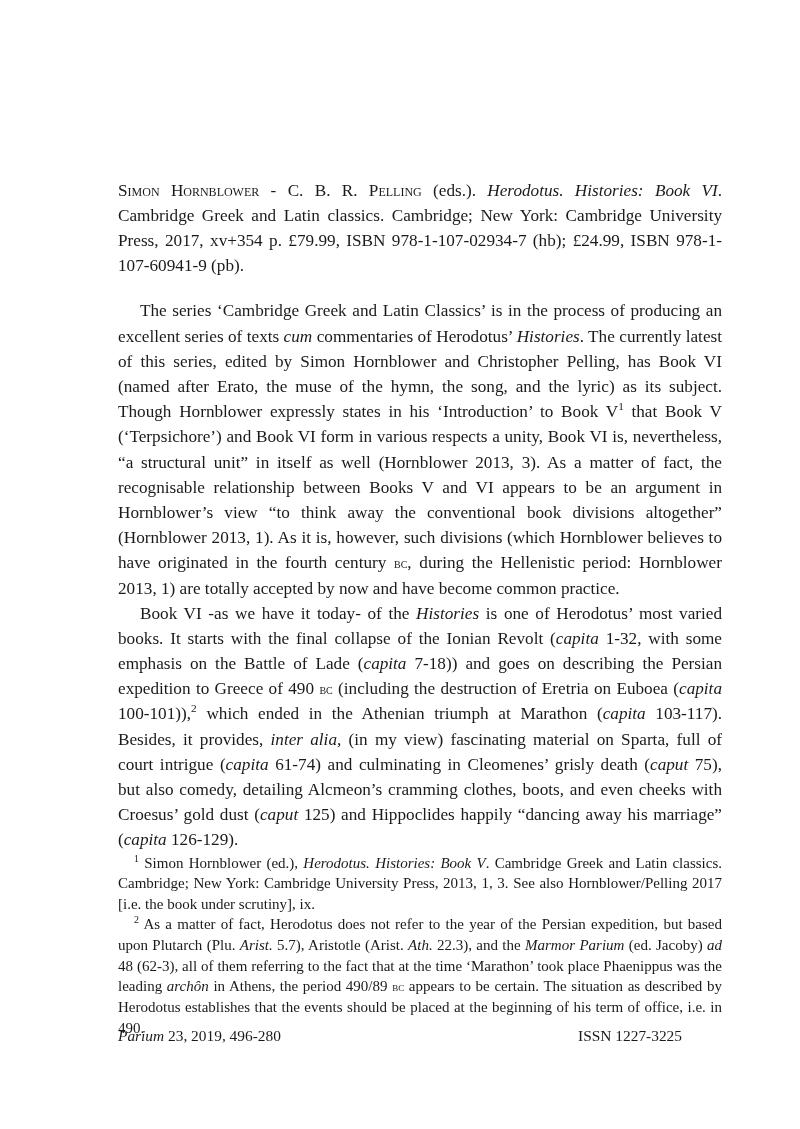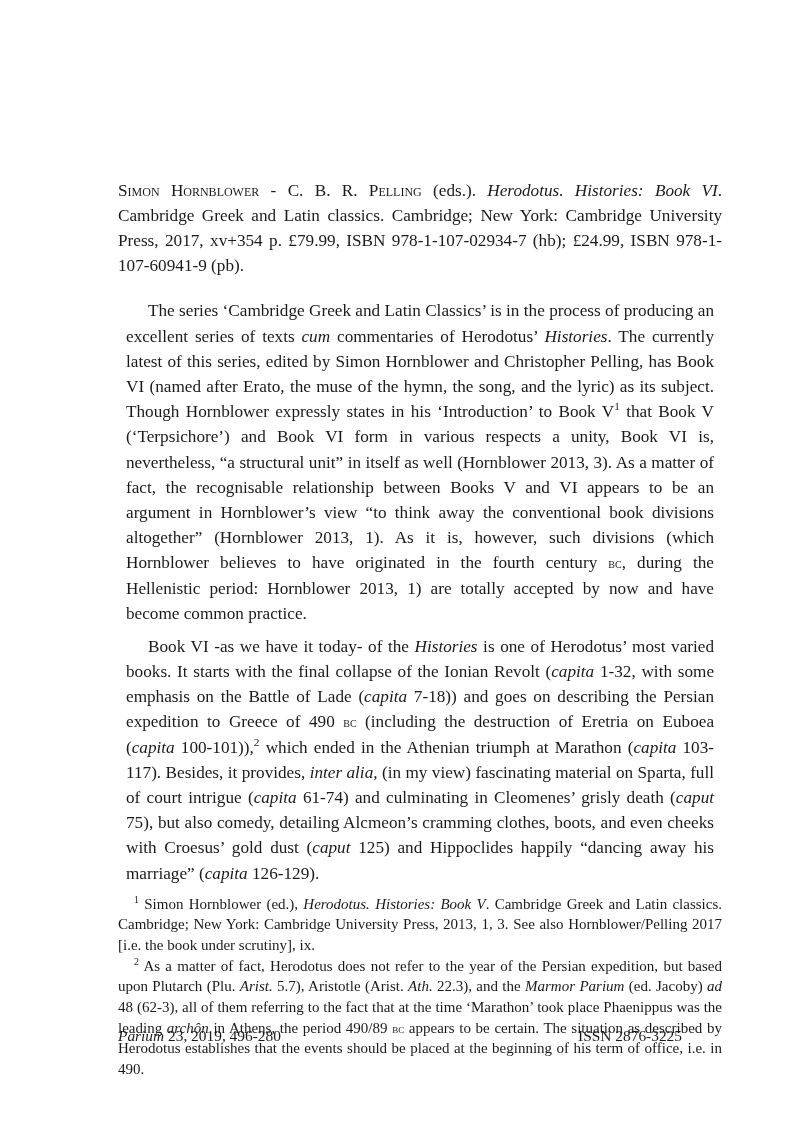--- a/index.html
+++ b/index.html
@@ -35,21 +35,21 @@
     font-style: italic;
   }
   .body-block {
     margin-top: 20px;
     font-size: 17.2px;
     line-height: 1.465;
     text-align: justify;
     text-justify: inter-word;
   }
   .body-block p {
-    margin: 8px;
+    margin: 0;
     text-indent: 22px;
     font-family: Liberation Serif, serif;
   }
   sup {
     font-size: 0.66em;
     vertical-align: super;
     line-height: 0;
   }
   .sc-small {
     font-variant: small-caps;
@@ -100,16 +100,16 @@
     <p><span>Book VI -as we have it today- of the </span><span class="italic">Histories</span><span> is one of Herodotus’ most varied books. It starts with the final collapse of the Ionian Revolt (</span><span class="italic">capita</span><span> 1-32, with some emphasis on the Battle of Lade (</span><span class="italic">capita</span><span> 7-18)) and goes on describing the Persian expedition to Greece of 490 </span><span class="sc-small">bc</span><span> (including the destruction of Eretria on Euboea (</span><span class="italic">capita</span><span> 100-101)),</span><sup>2</sup><span> which ended in the Athenian triumph at Marathon (</span><span class="italic">capita</span><span> 103-117). Besides, it provides, </span><span class="italic">inter alia,</span><span> (in my view) fascinating material on Sparta, full of court intrigue (</span><span class="italic">capita</span><span> 61-74) and culminating in Cleomenes’ grisly death (</span><span class="italic">caput</span><span> 75), but also comedy, detailing Alcmeon’s cramming clothes, boots, and even cheeks with Croesus’ gold dust (</span><span class="italic">caput</span><span> 125) and Hippoclides happily “dancing away his marriage” (</span><span class="italic">capita</span><span> 126-129).</span></p>
   </div>
 
   <div class="footnotes">
     <p><sup>1</sup><span> Simon Hornblower (ed.), </span><span class="italic">Herodotus. Histories: Book V</span><span>. Cambridge Greek and Latin classics. Cambridge; New York: Cambridge University Press, 2013, 1, 3. See also Hornblower/Pelling 2017 [i.e. the book under scrutiny], ix.</span></p>
     <p><sup>2</sup><span> As a matter of fact, Herodotus does not refer to the year of the Persian expedition, but based upon Plutarch (Plu. </span><span class="italic">Arist.</span><span> 5.7), Aristotle (Arist. </span><span class="italic">Ath.</span><span> 22.3), and the </span><span class="italic">Marmor Parium</span><span> (ed. Jacoby) </span><span class="italic">ad</span><span> 48 (62-3), all of them referring to the fact that at the time ‘Marathon’ took place Phaenippus was the leading </span><span class="italic">archôn</span><span> in Athens, the period 490/89 </span><span class="sc-small">bc</span><span> appears to be certain. The situation as described by Herodotus establishes that the events should be placed at the beginning of his term of office, i.e. in 490.</span></p>
   </div>
 
   <div class="footer">
     <div class="footer-left"><span>Parium</span><span class="nonital"> 23, 2019, 496-280</span></div>
-    <div class="footer-right">ISSN 2876-3225</div>
+    <div class="footer-right">ISSN 1227-3225</div>
   </div>
 
 </div>
 
 </body></html>

